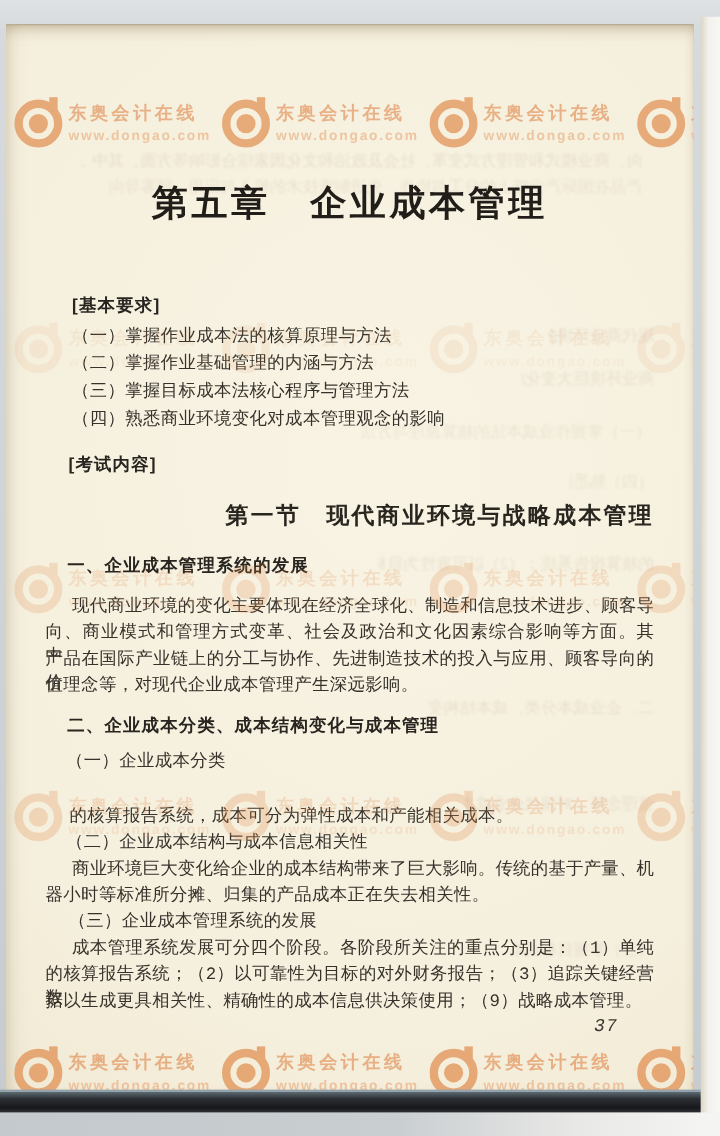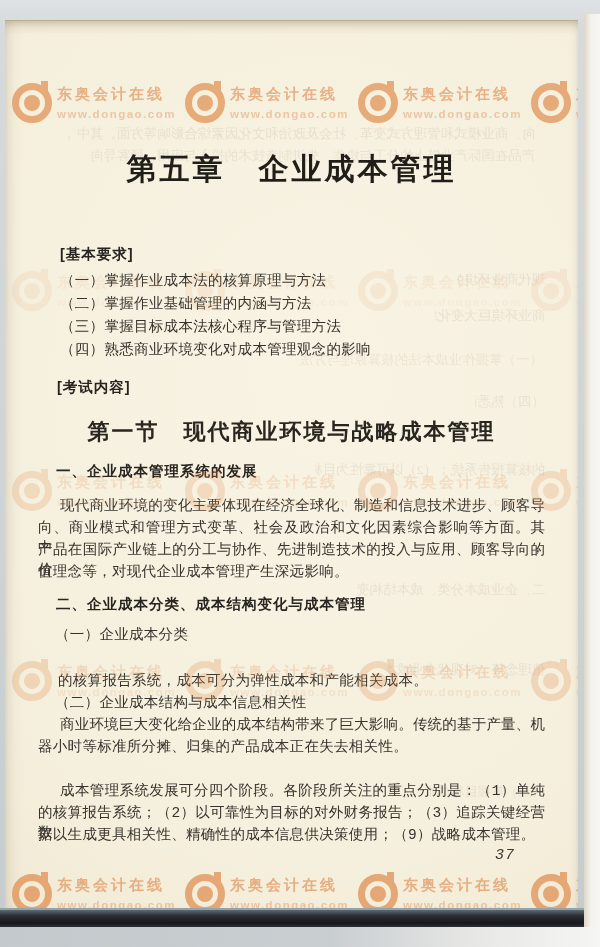--- a/index.html
+++ b/index.html
@@ -39,22 +39,22 @@
   .serif{font-family:Liberation Mono, monospace;}
   .body{font-size:14.5px;line-height:20px;color:#36322b;letter-spacing:.3px;}
   .wrap{white-space:normal;}
   .just{text-align:justify;text-align-last:justify;letter-spacing:0;}
   .bold-sans{font-family:"Liberation Sans","DejaVu Sans",sans-serif;font-weight:700;color:#28241f;}
   .chapter-title{
     left:33px;width:507px;text-align:center;
     font-weight:700;font-size:30px;letter-spacing:3px;color:#211d18;
   }
   .section-title{
-    left:33px;width:507px;text-align:center;
-    font-weight:700;font-size:22px;letter-spacing:2px;color:#29251f;
+    left:33px;width:507px;
+    font-weight:700;font-size:19px;letter-spacing:2px;color:#29251f;
   }
   .head-sans{font-size:14.5px;letter-spacing:1px;}
   .pgnum{font-style:italic;font-size:15px;color:#3c372f;letter-spacing:1px;}
 
   
   #wm-layer,#bleed-layer{position:absolute;inset:0;pointer-events:none;}
   .wm-unit{position:absolute;width:112px;}
   .wm-brand{
     font-family:"Liberation Sans","DejaVu Sans",sans-serif;font-weight:700;
     font-size:15px;letter-spacing:3px;color:#e2945c;white-space:nowrap;
@@ -115,20 +115,21 @@
 
     <div class="blk bold-sans head-sans" style="top:574px;left:51px">二、企业成本分类、成本结构变化与成本管理</div>
 
     <div class="blk serif body" style="top:604px;left:50px">（一）企业成本分类</div>
     <div class="blk serif body" style="top:650px;left:53px">的核算报告系统，成本可分为弹性成本和产能相关成本。</div>
 
     <div class="blk serif body" style="top:672px;left:50px">（二）企业成本结构与成本信息相关性</div>
     <div class="blk serif body wrap just" style="top:694px;left:55px;width:485px">商业环境巨大变化给企业的成本结构带来了巨大影响。传统的基于产量、机</div>
     <div class="blk serif body" style="top:716px;left:33px">器小时等标准所分摊、归集的产品成本正在失去相关性。</div>
 
+    <div class="blk serif body" style="top:738px;left:52px">（三）企业成本管理系统的发展</div>
     <div class="blk serif body wrap just" style="top:760px;left:55px;width:485px">成本管理系统发展可分四个阶段。各阶段所关注的重点分别是：（1）单纯</div>
     <div class="blk serif body wrap just" style="top:782px;left:33px;width:507px">的核算报告系统；（2）以可靠性为目标的对外财务报告；（3）追踪关键经营数</div>
     <div class="blk serif body" style="top:804px;left:33px">据以生成更具相关性、精确性的成本信息供决策使用；（9）战略成本管理。</div>
 
     <div class="blk serif pgnum" style="top:826px;left:490px">37</div>
 
     <div id="wm-layer">
         <div class="wm-logo" style="left: 7px; top: 62px; opacity: 0.68;"></div>
         <div class="wm-logo" style="left: 180px; top: 62px; opacity: 0.68;"></div>
         <div class="wm-logo" style="left: 353px; top: 62px; opacity: 0.68;"></div>

